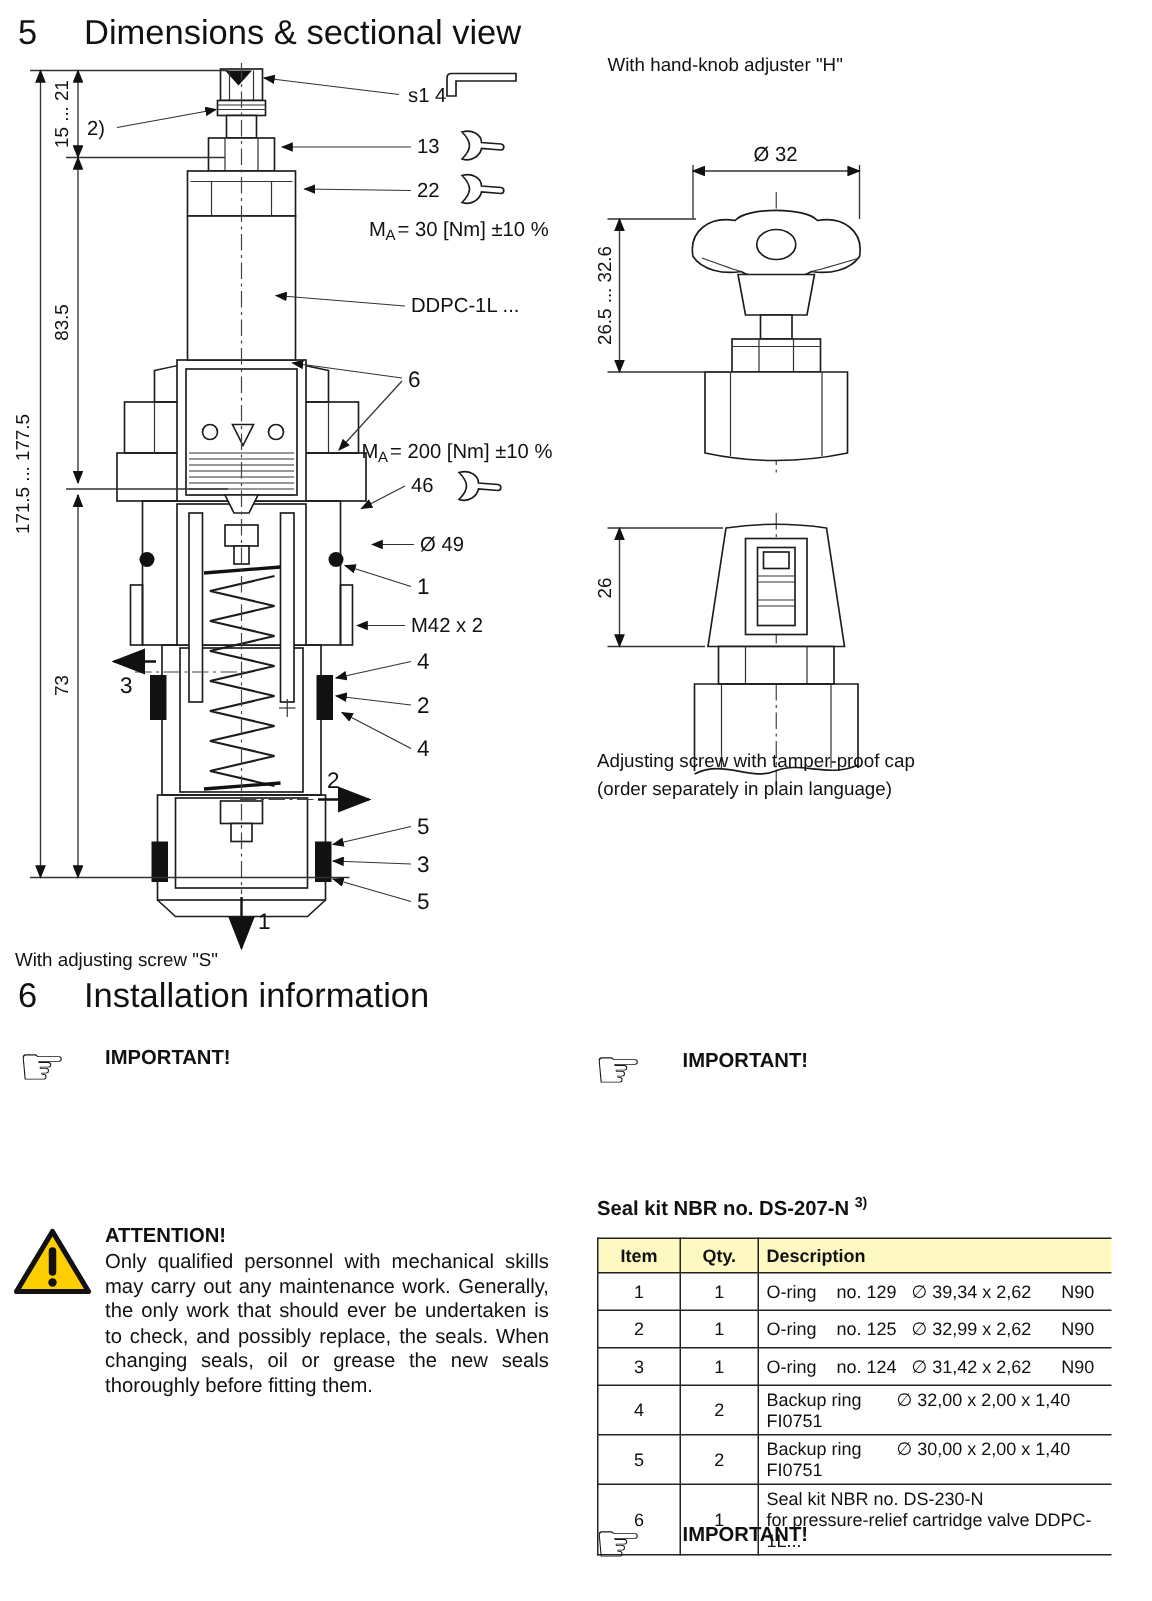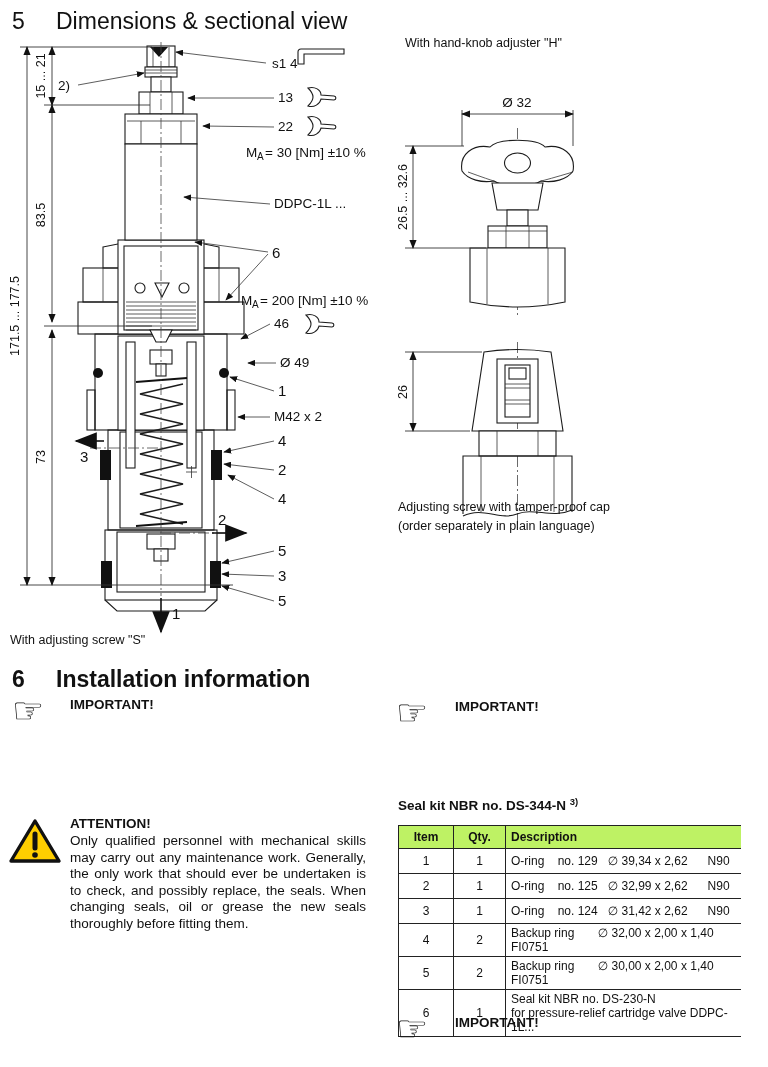--- a/index.html
+++ b/index.html
@@ -10,21 +10,21 @@
   .sec-num{display:inline-block;width:44px;}
   .small-cap{font-size:12.5px;color:#111;}
   .note-title{font-weight:bold;font-size:13.5px;}
   .note-text{font-size:13.5px;line-height:16.5px;text-align:justify;}
   .hand{font-size:36px;line-height:34px;color:#111;}
   sup,.sup{vertical-align:super;font-size:9.5px;line-height:0;}
   sub,.sub{vertical-align:sub;font-size:10px;line-height:0;}
   .kit-head{font-size:13.5px;font-weight:bold;}
   table.kit{border-collapse:collapse;width:354px;table-layout:fixed;}
   table.kit th,table.kit td{border:1px solid #222;font-size:12px;padding:2px 5px;vertical-align:middle;}
-  table.kit th{background:#bef264;text-align:left;height:18px;}
+  table.kit th{background:#fef9c3;text-align:left;height:18px;}
   table.kit th.c,table.kit td.c{text-align:center;}
   table.kit td{height:20px;}
   td .pre{white-space:pre-wrap;line-height:14px;display:block;}
   svg text{font-family:"Liberation Sans", sans-serif;fill:#111;}
   .t15{font-size:15px;} .t13{font-size:13.5px;} .t12{font-size:12.5px;} .t10{font-size:10px;}
   .ln{stroke:#1c1c1c;stroke-width:1.1;fill:none;}
   .lnw{stroke:#1c1c1c;stroke-width:1.1;fill:#fff;}
   .thin{stroke:#333;stroke-width:0.8;fill:none;}
   .cl{stroke:#444;stroke-width:0.8;fill:none;stroke-dasharray:11 3 2 3;}
   .dim{stroke:#333;stroke-width:0.9;fill:none;}
@@ -289,40 +289,40 @@
       <line x1="405" y1="352" x2="482" y2="352" class="dim"></line>
       <line x1="405" y1="431" x2="470" y2="431" class="dim"></line>
       <line x1="413" y1="352" x2="413" y2="431" class="dim" marker-start="url(#aS2)" marker-end="url(#aE2)"></line>
       <text class="t12" text-anchor="middle" transform="rotate(-90 407 392)" x="407" y="392">26</text>
     </g>
   </svg>
 
   <div class="abs small-cap" style="left:398px;top:500px;">Adjusting screw with tamper-proof cap</div>
   <div class="abs small-cap" style="left:398px;top:519px;">(order separately in plain language)</div>
 
-  <div class="abs sec-head" style="left:12px;top:666px;font-weight:bold;">
+  <div class="abs sec-head" style="left:12px;top:650px;">
     <span class="sec-num">6</span><span>Installation information</span>
   </div>
 
   <span class="abs hand" style="left:12px;top:694px;">☞</span>
   <div class="abs note-title" style="left:70px;top:697px;">IMPORTANT!</div>
 
   <svg class="abs" style="left:8px;top:817px;" width="54" height="48" viewBox="0 0 54 48">
     <polygon points="27,4 51,44 3,44" fill="#ffce00" stroke="#111" stroke-width="3.4" stroke-linejoin="round"></polygon>
     <line x1="27" y1="17" x2="27" y2="31" stroke="#111" stroke-width="5" stroke-linecap="round"></line>
     <circle cx="27" cy="38" r="2.8" fill="#111"></circle>
   </svg>
   <div class="abs note-title" style="left:70px;top:816px;">ATTENTION!</div>
   <div class="abs note-text" style="left:70px;top:833px;width:296px;">Only qualified personnel with mechanical skills may carry out any maintenance work. Generally, the only work that should ever be undertaken is to check, and possibly replace, the seals. When changing seals, oil or grease the new seals thoroughly before fitting them.</div>
 
   <span class="abs hand" style="left:396px;top:696px;">☞</span>
   <div class="abs note-title" style="left:455px;top:699px;">IMPORTANT!</div>
 
   <div class="abs kit-head" style="left:398px;top:798px;">
-    <span>Seal kit NBR no. DS-344-N </span><span class="sup">3)</span>
+    <span>Seal kit NBR no. DS-207-N </span><span class="sup">3)</span>
   </div>
 
   <table class="kit abs" style="left:398px;top:825px;">
     <colgroup>
         <col style="width:55px">
         <col style="width:52px">
         <col style="width:247px">
       </colgroup>
     <tbody>
         <tr>

